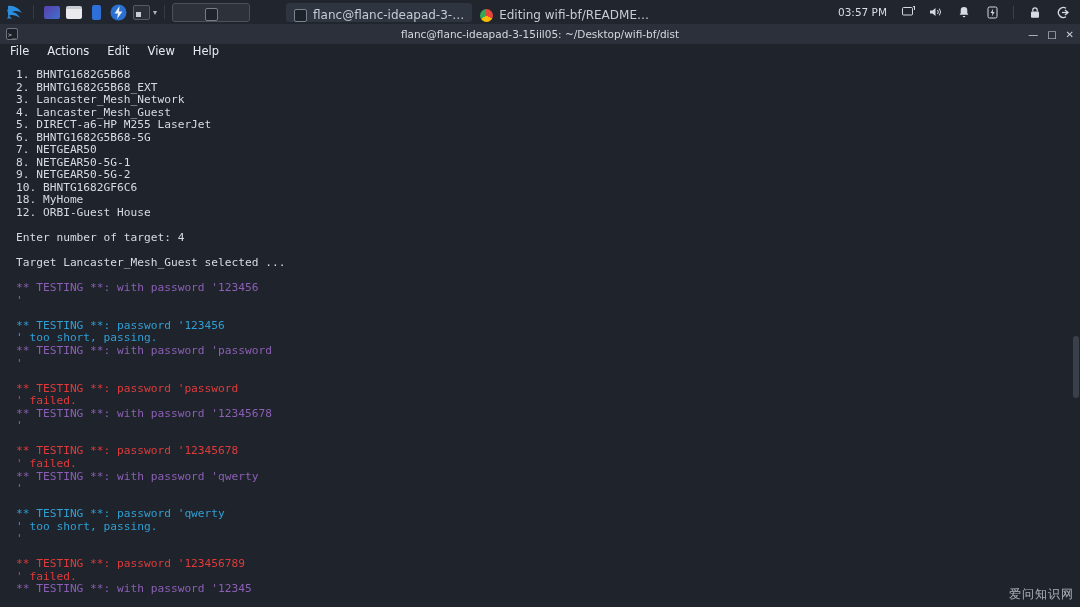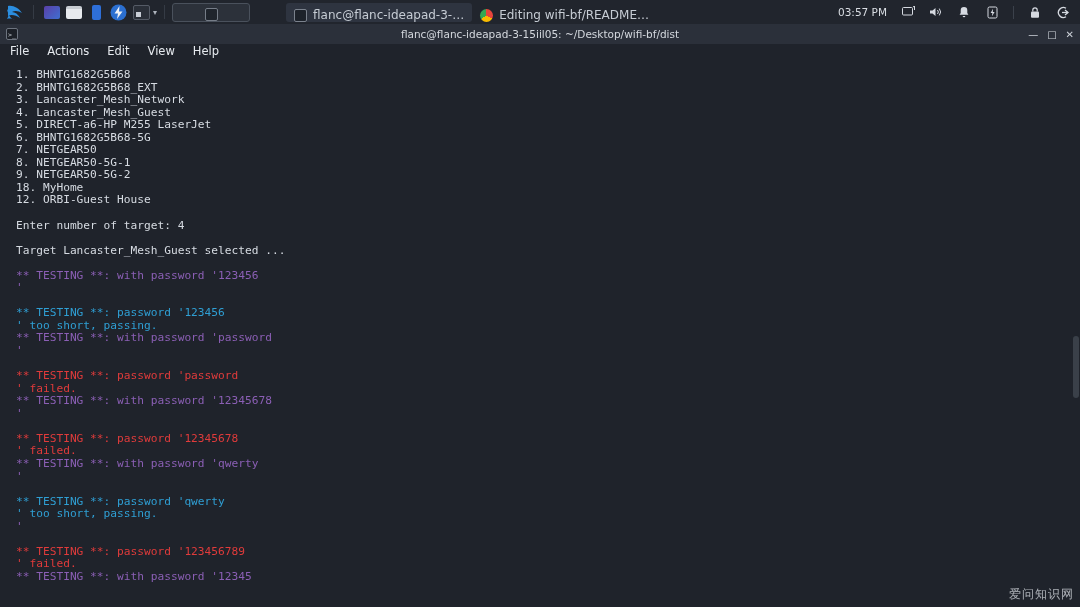--- a/index.html
+++ b/index.html
@@ -367,20 +367,21 @@
     <div class="term-body">
       <div class="tline c-white">1. BHNTG1682G5B68</div>
       <div class="tline c-white">2. BHNTG1682G5B68_EXT</div>
       <div class="tline c-white">3. Lancaster_Mesh_Network</div>
       <div class="tline c-white">4. Lancaster_Mesh_Guest</div>
       <div class="tline c-white">5. DIRECT-a6-HP M255 LaserJet</div>
       <div class="tline c-white">6. BHNTG1682G5B68-5G</div>
       <div class="tline c-white">7. NETGEAR50</div>
       <div class="tline c-white">8. NETGEAR50-5G-1</div>
       <div class="tline c-white">9. NETGEAR50-5G-2</div>
+      <div class="tline c-white">10. BHNTG1682GF6C6</div>
       <div class="tline c-white">18. MyHome</div>
       <div class="tline c-white">12. ORBI-Guest House</div>
       <div class="tline">&nbsp;</div>
       <div class="tline c-white">Enter number of target: 4</div>
       <div class="tline">&nbsp;</div>
       <div class="tline c-white">Target Lancaster_Mesh_Guest selected ...</div>
       <div class="tline">&nbsp;</div>
 
       <div class="tline c-purple">** TESTING **: with password '123456</div>
       <div class="tline c-purple">'</div>

